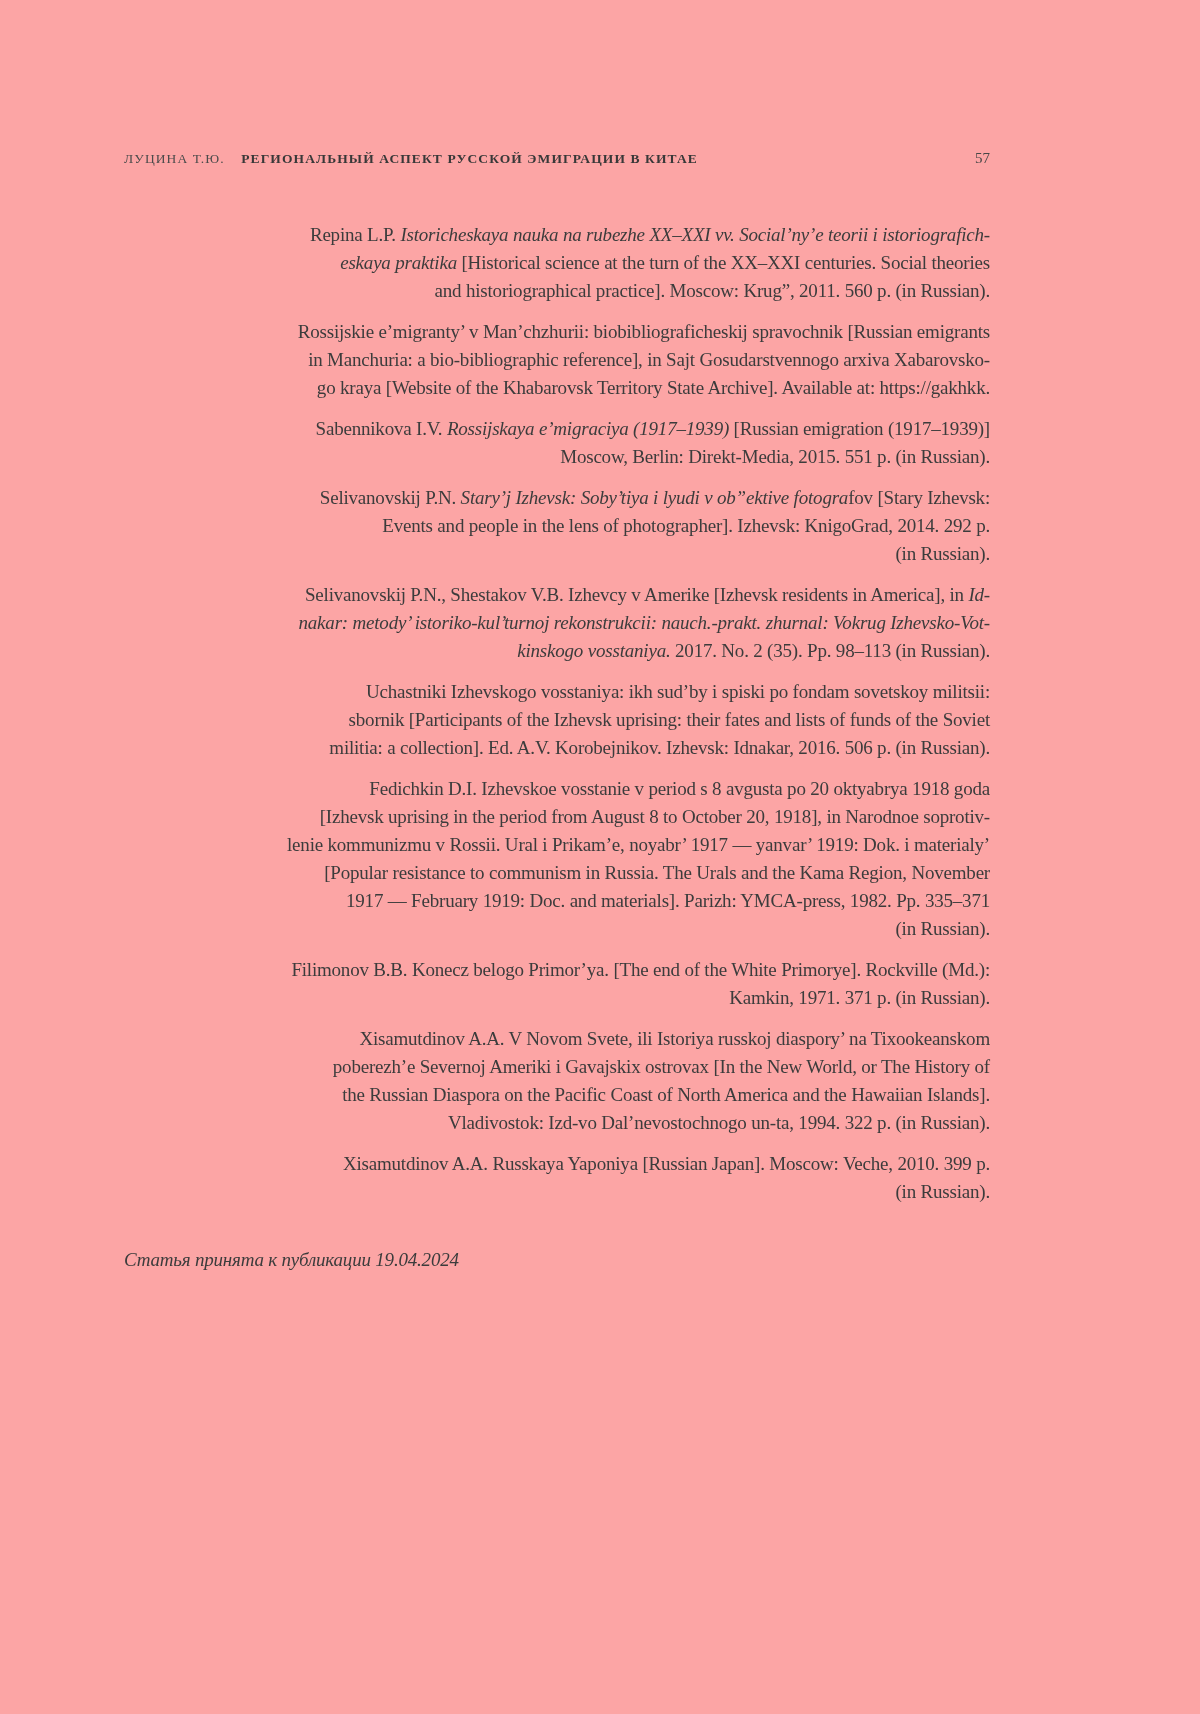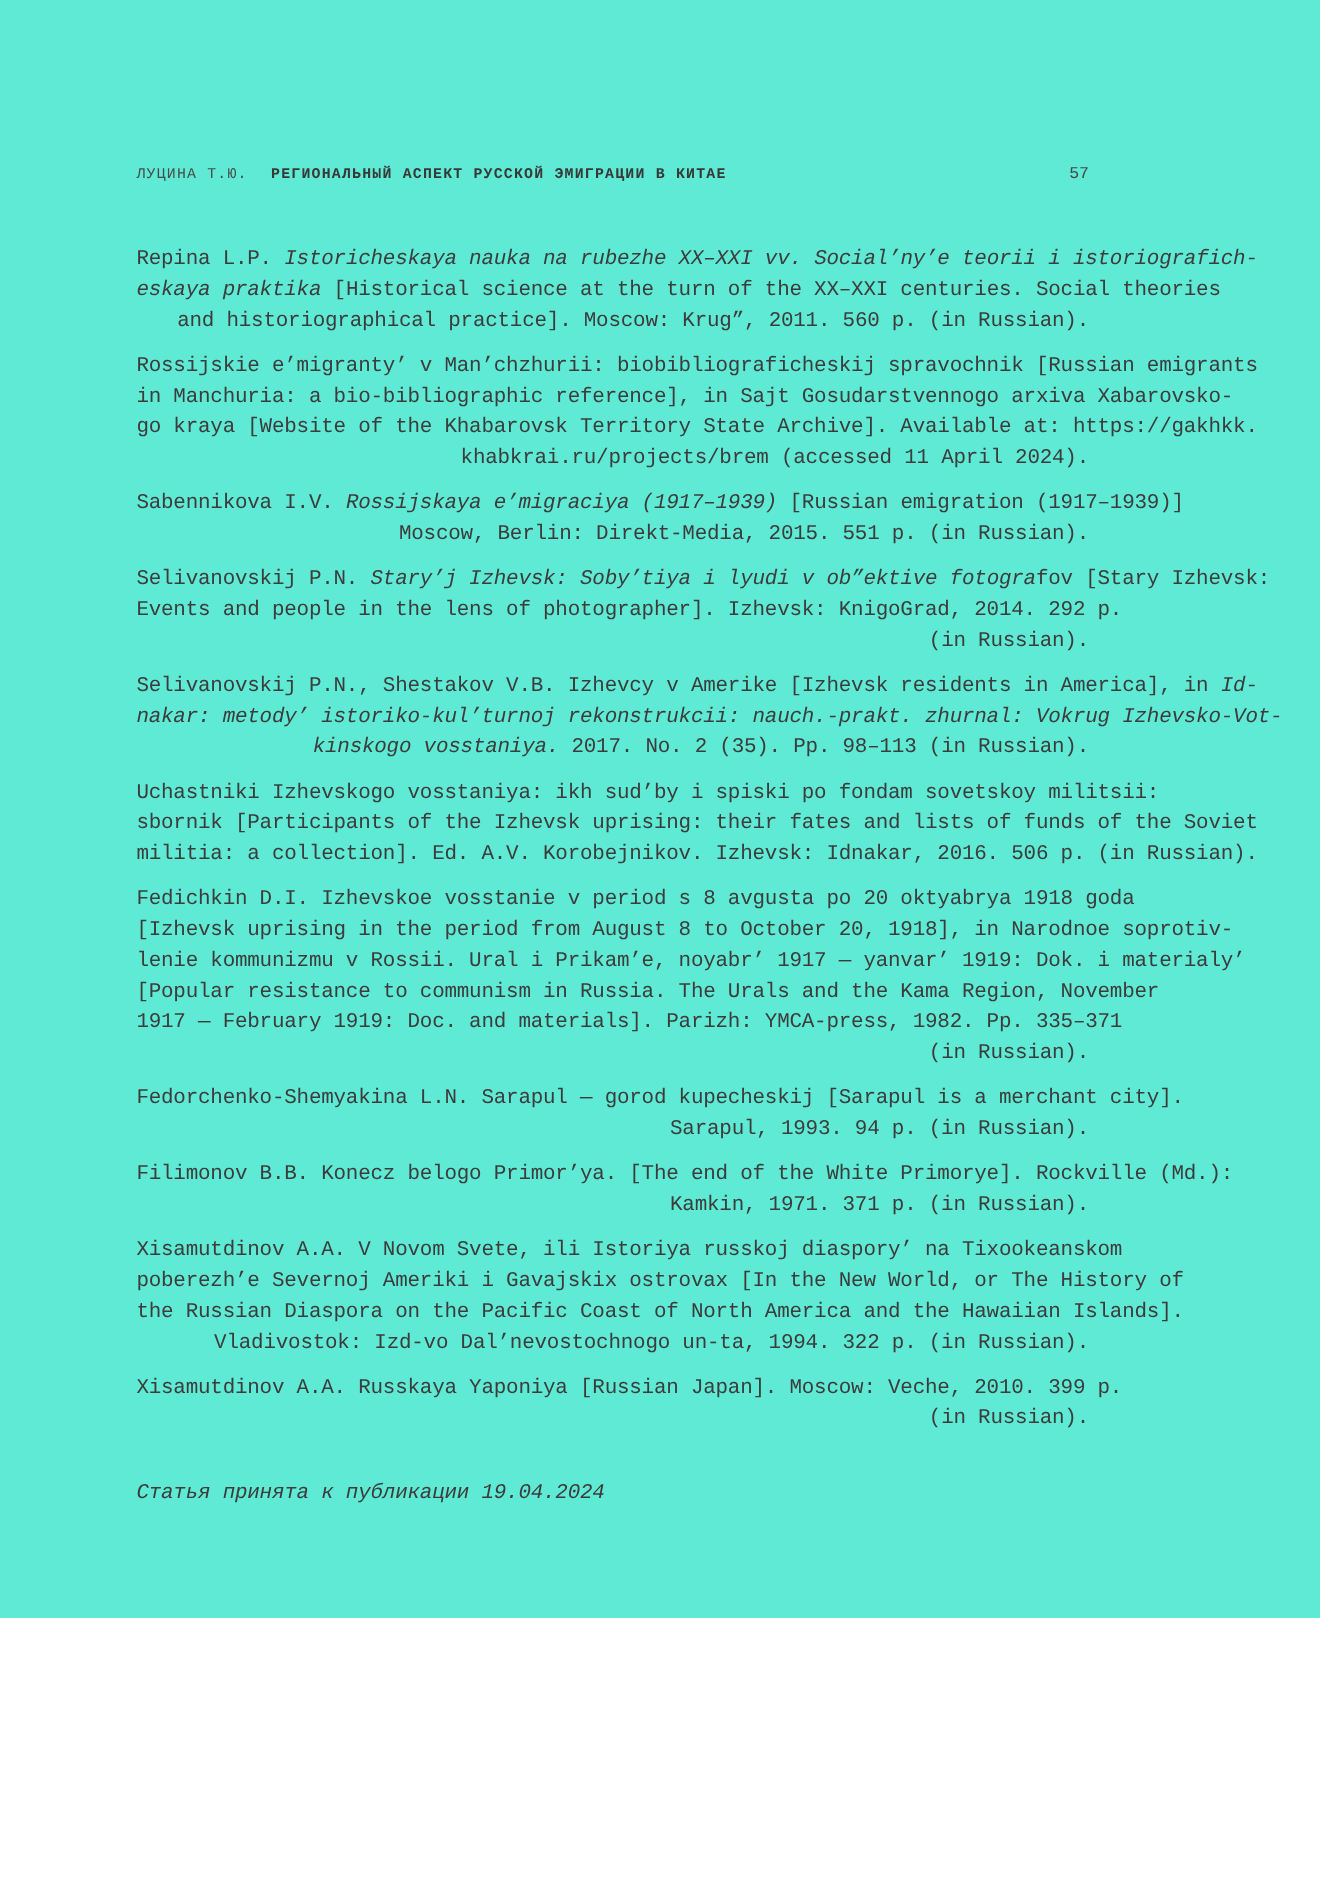--- a/index.html
+++ b/index.html
@@ -3,23 +3,23 @@
 <meta charset="utf-8">
 <style>
   html, body {
     margin: 0;
     padding: 0;
     background: #ffffff;
   }
   .page {
     position: relative;
     width: 1200px;
-    height: 1471px;
-    background: #5eead4;
-    font-family: Liberation Mono, monospace;
+    height: 1714px;
+    background: #fca5a5;
+    font-family: Liberation Serif, serif;
     color: #3e3e3e;
     overflow: hidden;
   }
   .runhead {
     position: absolute;
     top: 150px;
     left: 124px;
     width: 866px;
     display: flex;
     justify-content: space-between;
@@ -71,21 +71,20 @@
     <div id="refs">
         <p class="ref">
           <span class="refline"><span>Repina L.P. </span><span class="it">Istoricheskaya nauka na rubezhe XX–XXI vv. Social’ny’e teorii i istoriografich-</span></span>
           <span class="refline"><span class="it">eskaya praktika </span><span>[Historical science at the turn of the XX–XXI centuries. Social theories</span></span>
           <span class="refline"><span>and historiographical practice]. Moscow: Krug”, 2011. 560 p. (in Russian).</span></span>
         </p>
         <p class="ref">
           <span class="refline"><span>Rossijskie e’migranty’ v Man’chzhurii: biobibliograficheskij spravochnik [Russian emigrants</span></span>
           <span class="refline"><span>in Manchuria: a bio-bibliographic reference], in Sajt Gosudarstvennogo arxiva Xabarovsko-</span></span>
           <span class="refline"><span>go kraya [Website of the Khabarovsk Territory State Archive]. Available at: https://gakhkk.</span></span>
-          <span class="refline"><span>khabkrai.ru/projects/brem (accessed 11 April 2024).</span></span>
         </p>
         <p class="ref">
           <span class="refline"><span>Sabennikova I.V. </span><span class="it">Rossijskaya e’migraciya (1917–1939) </span><span>[Russian emigration (1917–1939)]</span></span>
           <span class="refline"><span>Moscow, Berlin: Direkt-Media, 2015. 551 p. (in Russian).</span></span>
         </p>
         <p class="ref">
           <span class="refline"><span>Selivanovskij P.N. </span><span class="it">Stary’j Izhevsk: Soby’tiya i lyudi v ob”ektive fotogra</span><span>fov [Stary Izhevsk:</span></span>
           <span class="refline"><span>Events and people in the lens of photographer]. Izhevsk: KnigoGrad, 2014. 292 p.</span></span>
           <span class="refline"><span>(in Russian).</span></span>
         </p>
@@ -101,24 +100,20 @@
         </p>
         <p class="ref">
           <span class="refline"><span>Fedichkin D.I. Izhevskoe vosstanie v period s 8 avgusta po 20 oktyabrya 1918 goda</span></span>
           <span class="refline"><span>[Izhevsk uprising in the period from August 8 to October 20, 1918], in Narodnoe soprotiv-</span></span>
           <span class="refline"><span>lenie kommunizmu v Rossii. Ural i Prikam’e, noyabr’ 1917 — yanvar’ 1919: Dok. i materialy’</span></span>
           <span class="refline"><span>[Popular resistance to communism in Russia. The Urals and the Kama Region, November</span></span>
           <span class="refline"><span>1917 — February 1919: Doc. and materials]. Parizh: YMCA-press, 1982. Pp. 335–371</span></span>
           <span class="refline"><span>(in Russian).</span></span>
         </p>
         <p class="ref">
-          <span class="refline"><span>Fedorchenko-Shemyakina L.N. Sarapul — gorod kupecheskij [Sarapul is a merchant city].</span></span>
-          <span class="refline"><span>Sarapul, 1993. 94 p. (in Russian).</span></span>
-        </p>
-        <p class="ref">
           <span class="refline"><span>Filimonov B.B. Konecz belogo Primor’ya. [The end of the White Primorye]. Rockville (Md.):</span></span>
           <span class="refline"><span>Kamkin, 1971. 371 p. (in Russian).</span></span>
         </p>
         <p class="ref">
           <span class="refline"><span>Xisamutdinov A.A. V Novom Svete, ili Istoriya russkoj diaspory’ na Tixookeanskom</span></span>
           <span class="refline"><span>poberezh’e Severnoj Ameriki i Gavajskix ostrovax [In the New World, or The History of</span></span>
           <span class="refline"><span>the Russian Diaspora on the Pacific Coast of North America and the Hawaiian Islands].</span></span>
           <span class="refline"><span>Vladivostok: Izd-vo Dal’nevostochnogo un-ta, 1994. 322 p. (in Russian).</span></span>
         </p>
         <p class="ref">

